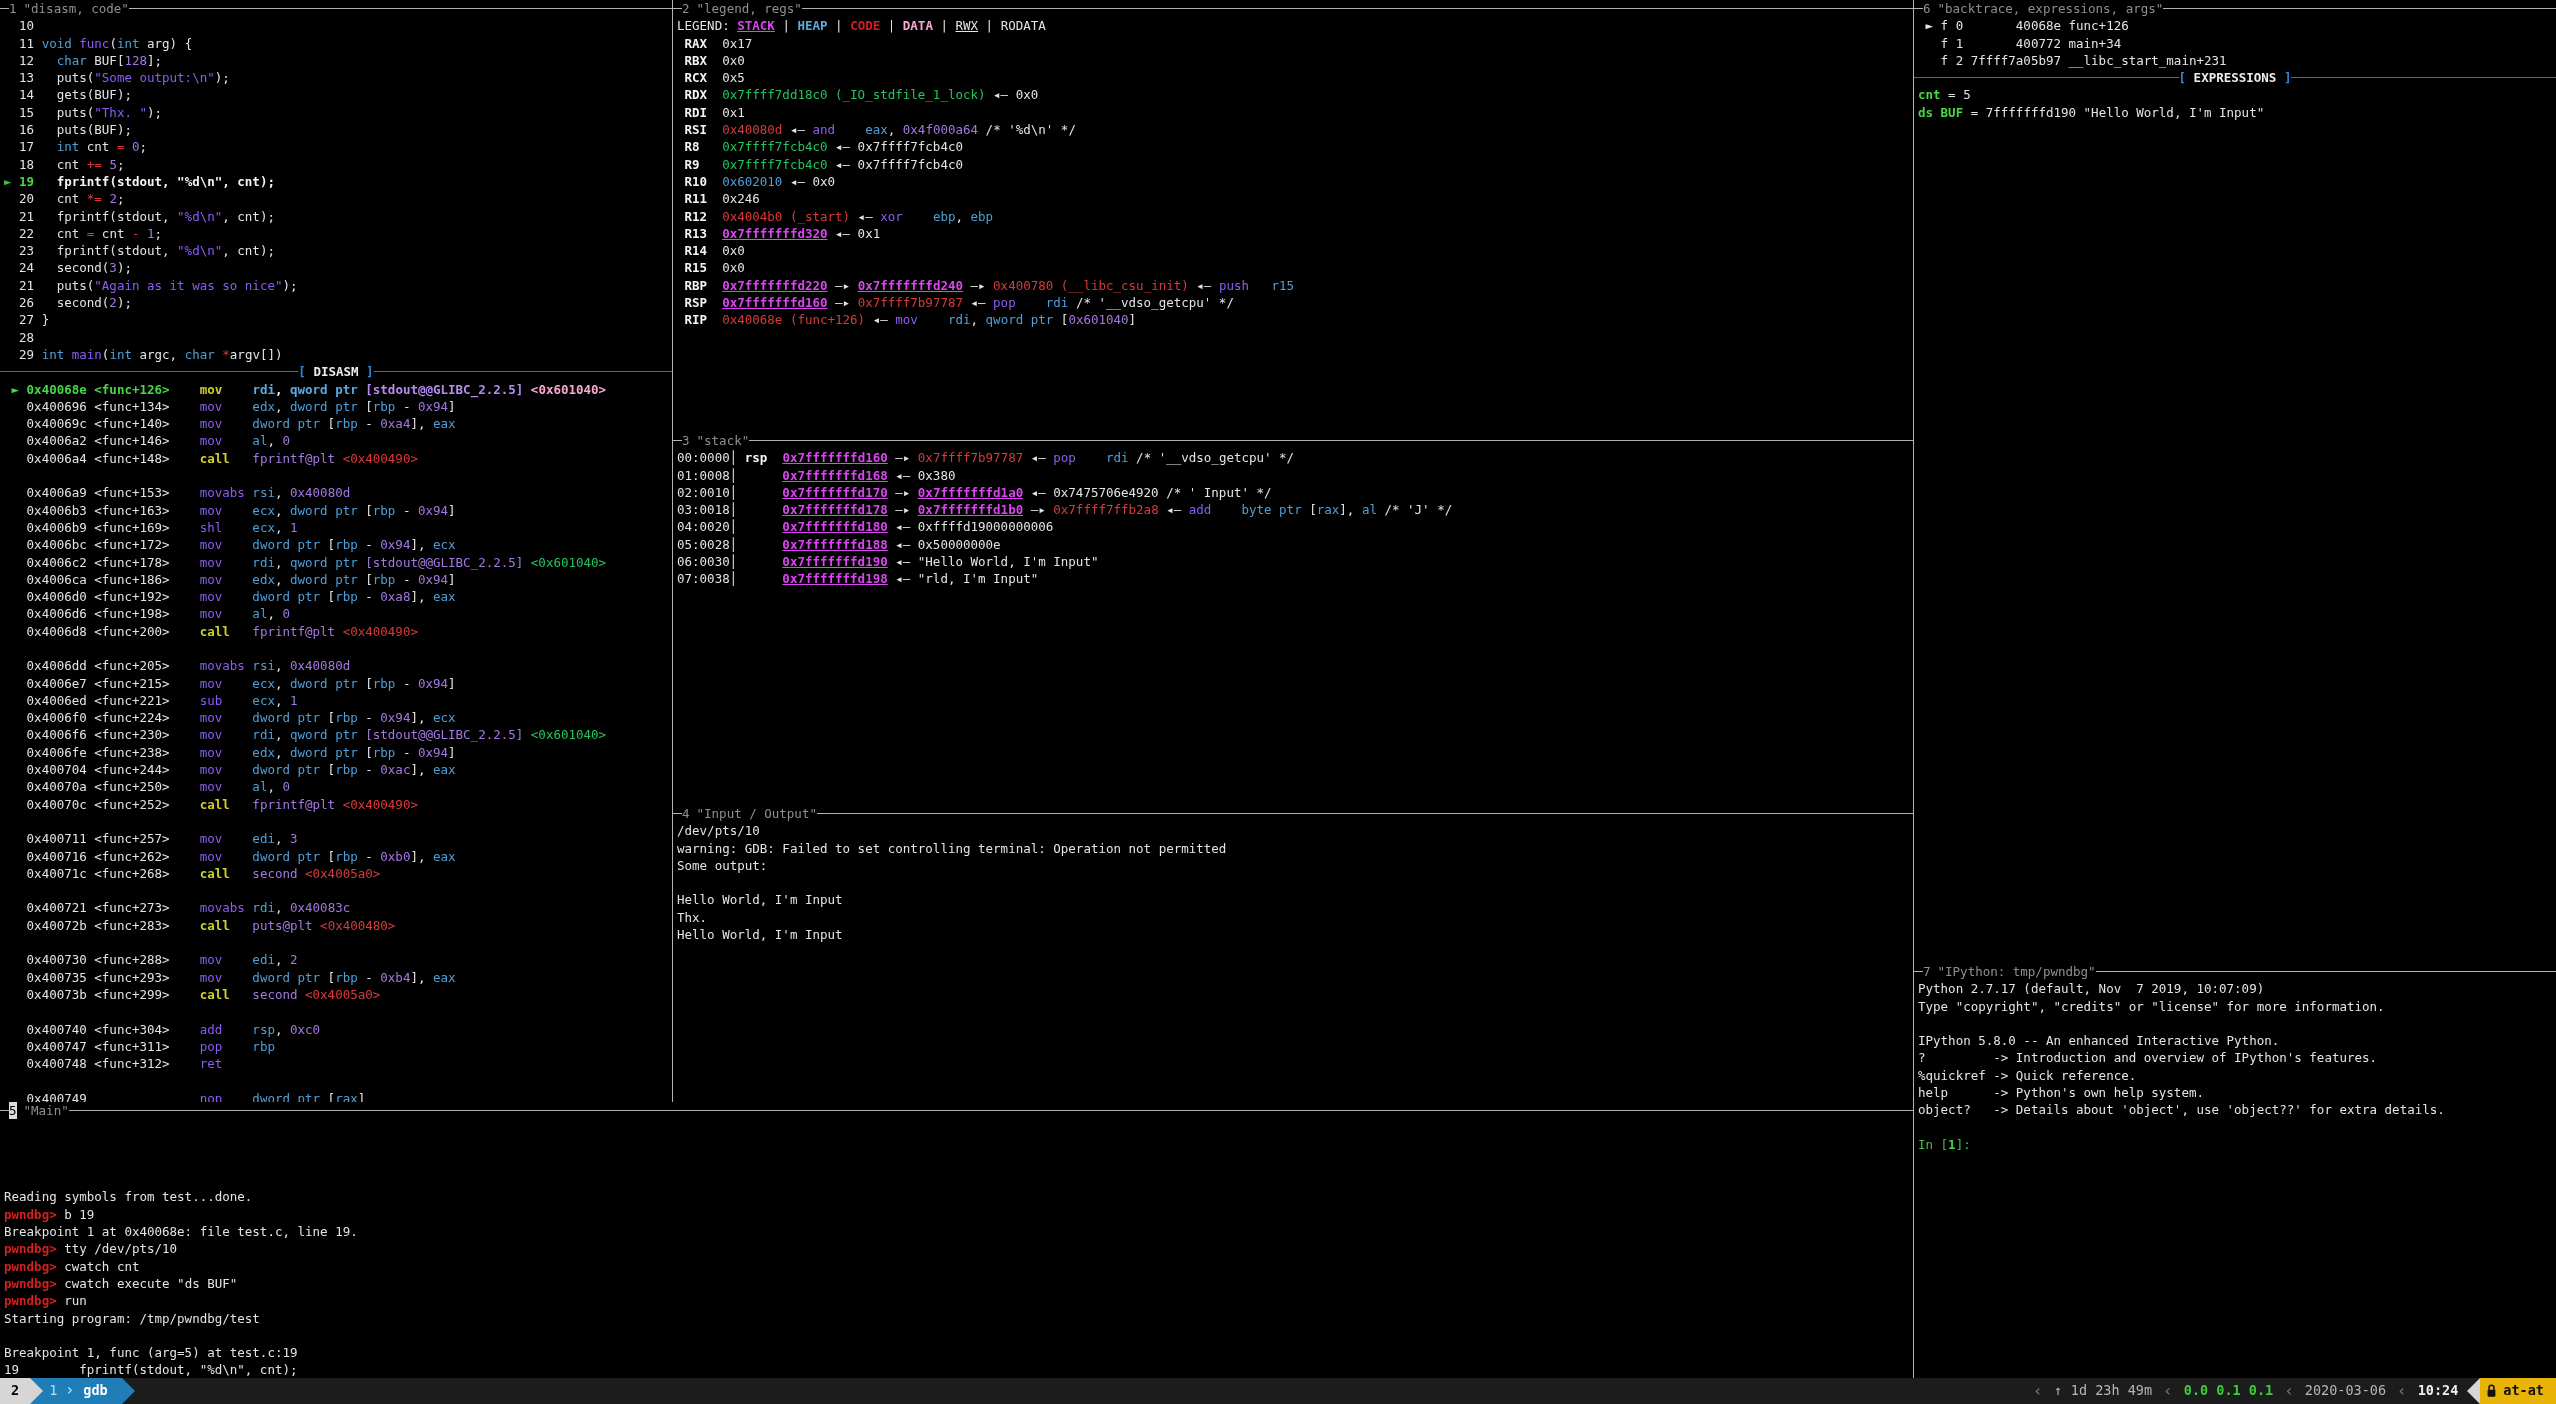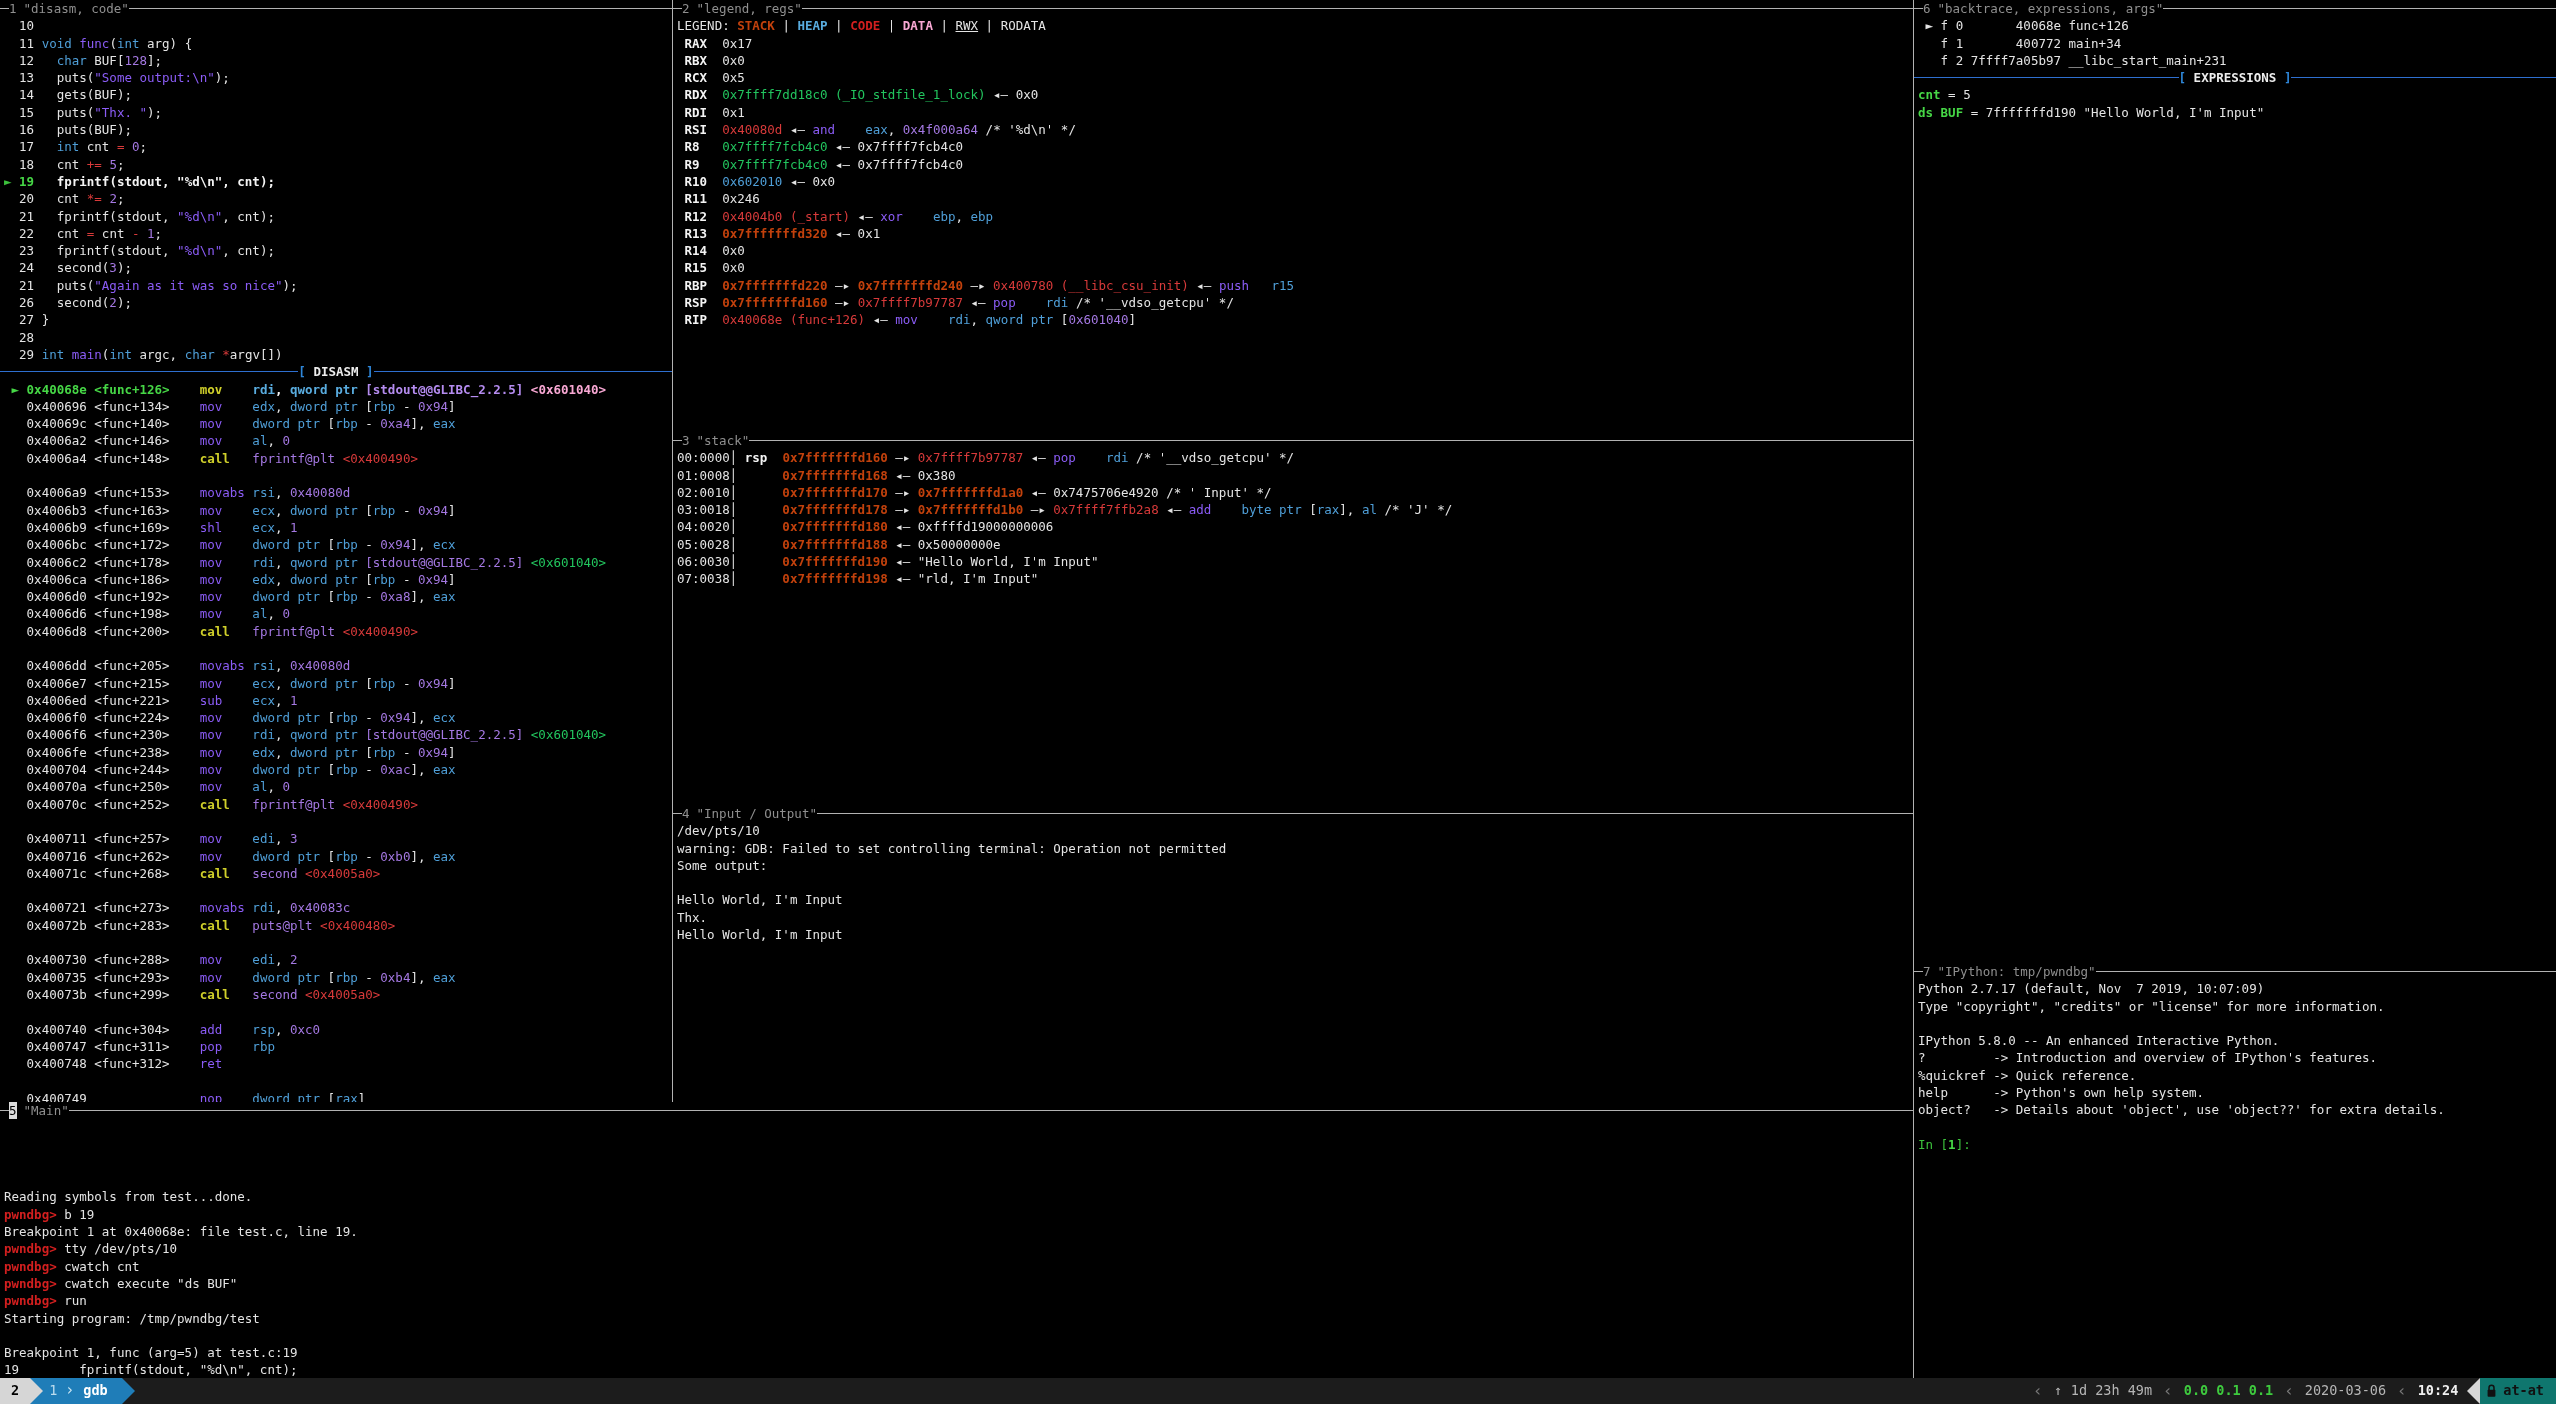--- a/index.html
+++ b/index.html
@@ -26,21 +26,21 @@
   .btxt{color:#ececec;}
   
   .c-w{color:#e4e4e4;}
   .c-b{color:#f4f4f4;font-weight:bold;}
   .c-r{color:#d83a3a;}
   .c-rb{color:#d21f1f;font-weight:bold;}
   .c-g{color:#3cc23c;}
   .c-gb{color:#46d746;font-weight:bold;}
   .c-y{color:#8b5cf6;}
   .c-yb{color:#cfcf2a;font-weight:bold;}
-  .c-ya{color:#c2410c;font-weight:bold;}
+  .c-ya{color:#d946ef;font-weight:bold;text-decoration:underline;}
   .c-bl{color:#4f9fd8;}
   .c-blb{color:#59acdf;font-weight:bold;}
   .c-pu{color:#a478e2;}
   .c-pub{color:#b58cf0;font-weight:bold;}
   .c-ma{color:#22c55e;}
   .c-mab{color:#f9a8d4;font-weight:bold;}
   .c-u{color:#e4e4e4;text-decoration:underline;}
   
   .sbar{position:absolute;left:0;top:1378px;width:2556px;height:26px;background:#1c1c1c;
         display:flex;align-items:stretch;font-size:13.5px;overflow:hidden;}
@@ -53,21 +53,21 @@
   .pl-tri{width:0;height:0;border-top:13px solid transparent;border-bottom:13px solid transparent;flex:0 0 auto;}
   .tri-session{border-left:13px solid #d6d6d6;}
   .tri-window{border-left:13px solid #1f7db8;}
   .tri-host{border-right:13px solid #d6d6d6;}
   .sright{margin-left:auto;display:flex;align-items:stretch;}
   .sitem{display:flex;align-items:center;color:#b5b5b5;padding:0 9px;}
   .thin-sep{display:flex;align-items:center;color:#787878;font-size:16px;padding:0 2px;}
   .thin-sep::before{content:"‹";}
   .load{color:#3ecb3e;font-weight:bold;}
   .clock{color:#efefef;font-weight:bold;}
-  .seg-host{background:#0f766e;color:#111;font-weight:bold;padding:0 12px 0 6px;gap:6px;}
+  .seg-host{background:#eab308;color:#111;font-weight:bold;padding:0 12px 0 6px;gap:6px;}
 </style>
 </head>
 <body>
 
 <div class="screen">
 
   <section class="pane" style="left:0;top:0;width:672px;height:1102px;">
     <div class="ptitle">
       <span class="dash d8"></span><span class="pnum">1</span><span class="ptext">"disasm, code"</span><span class="dash grow"></span>
     </div>

